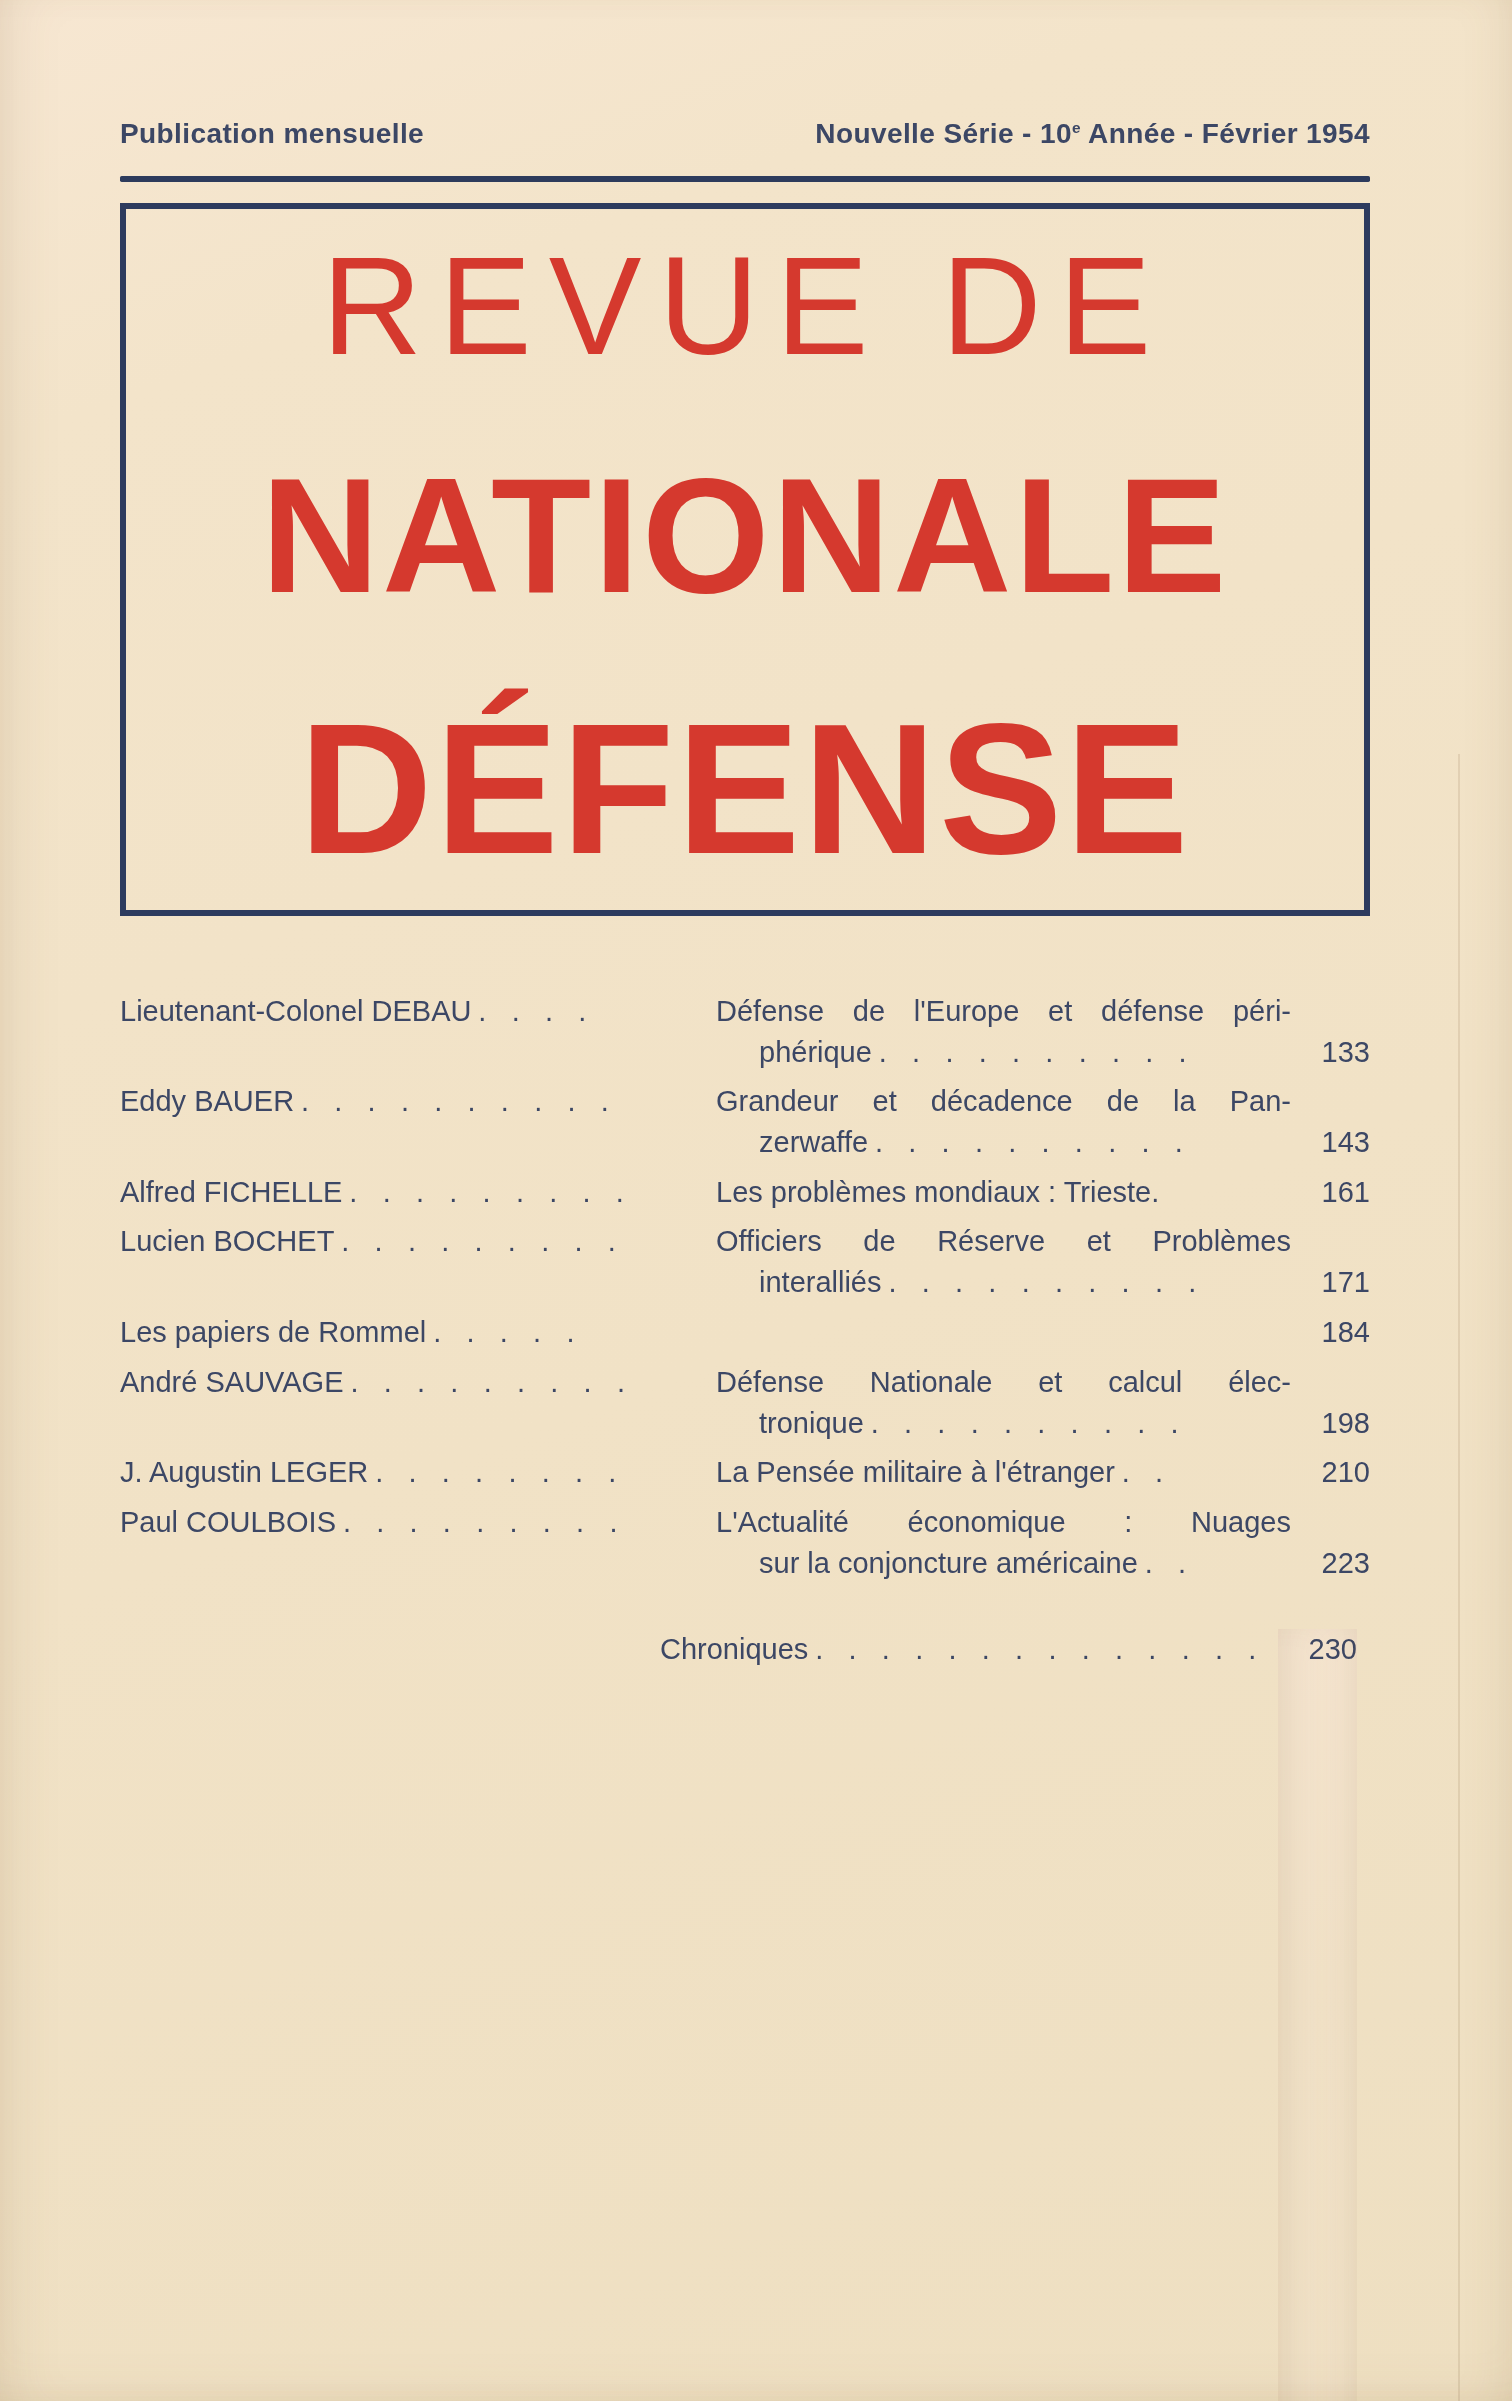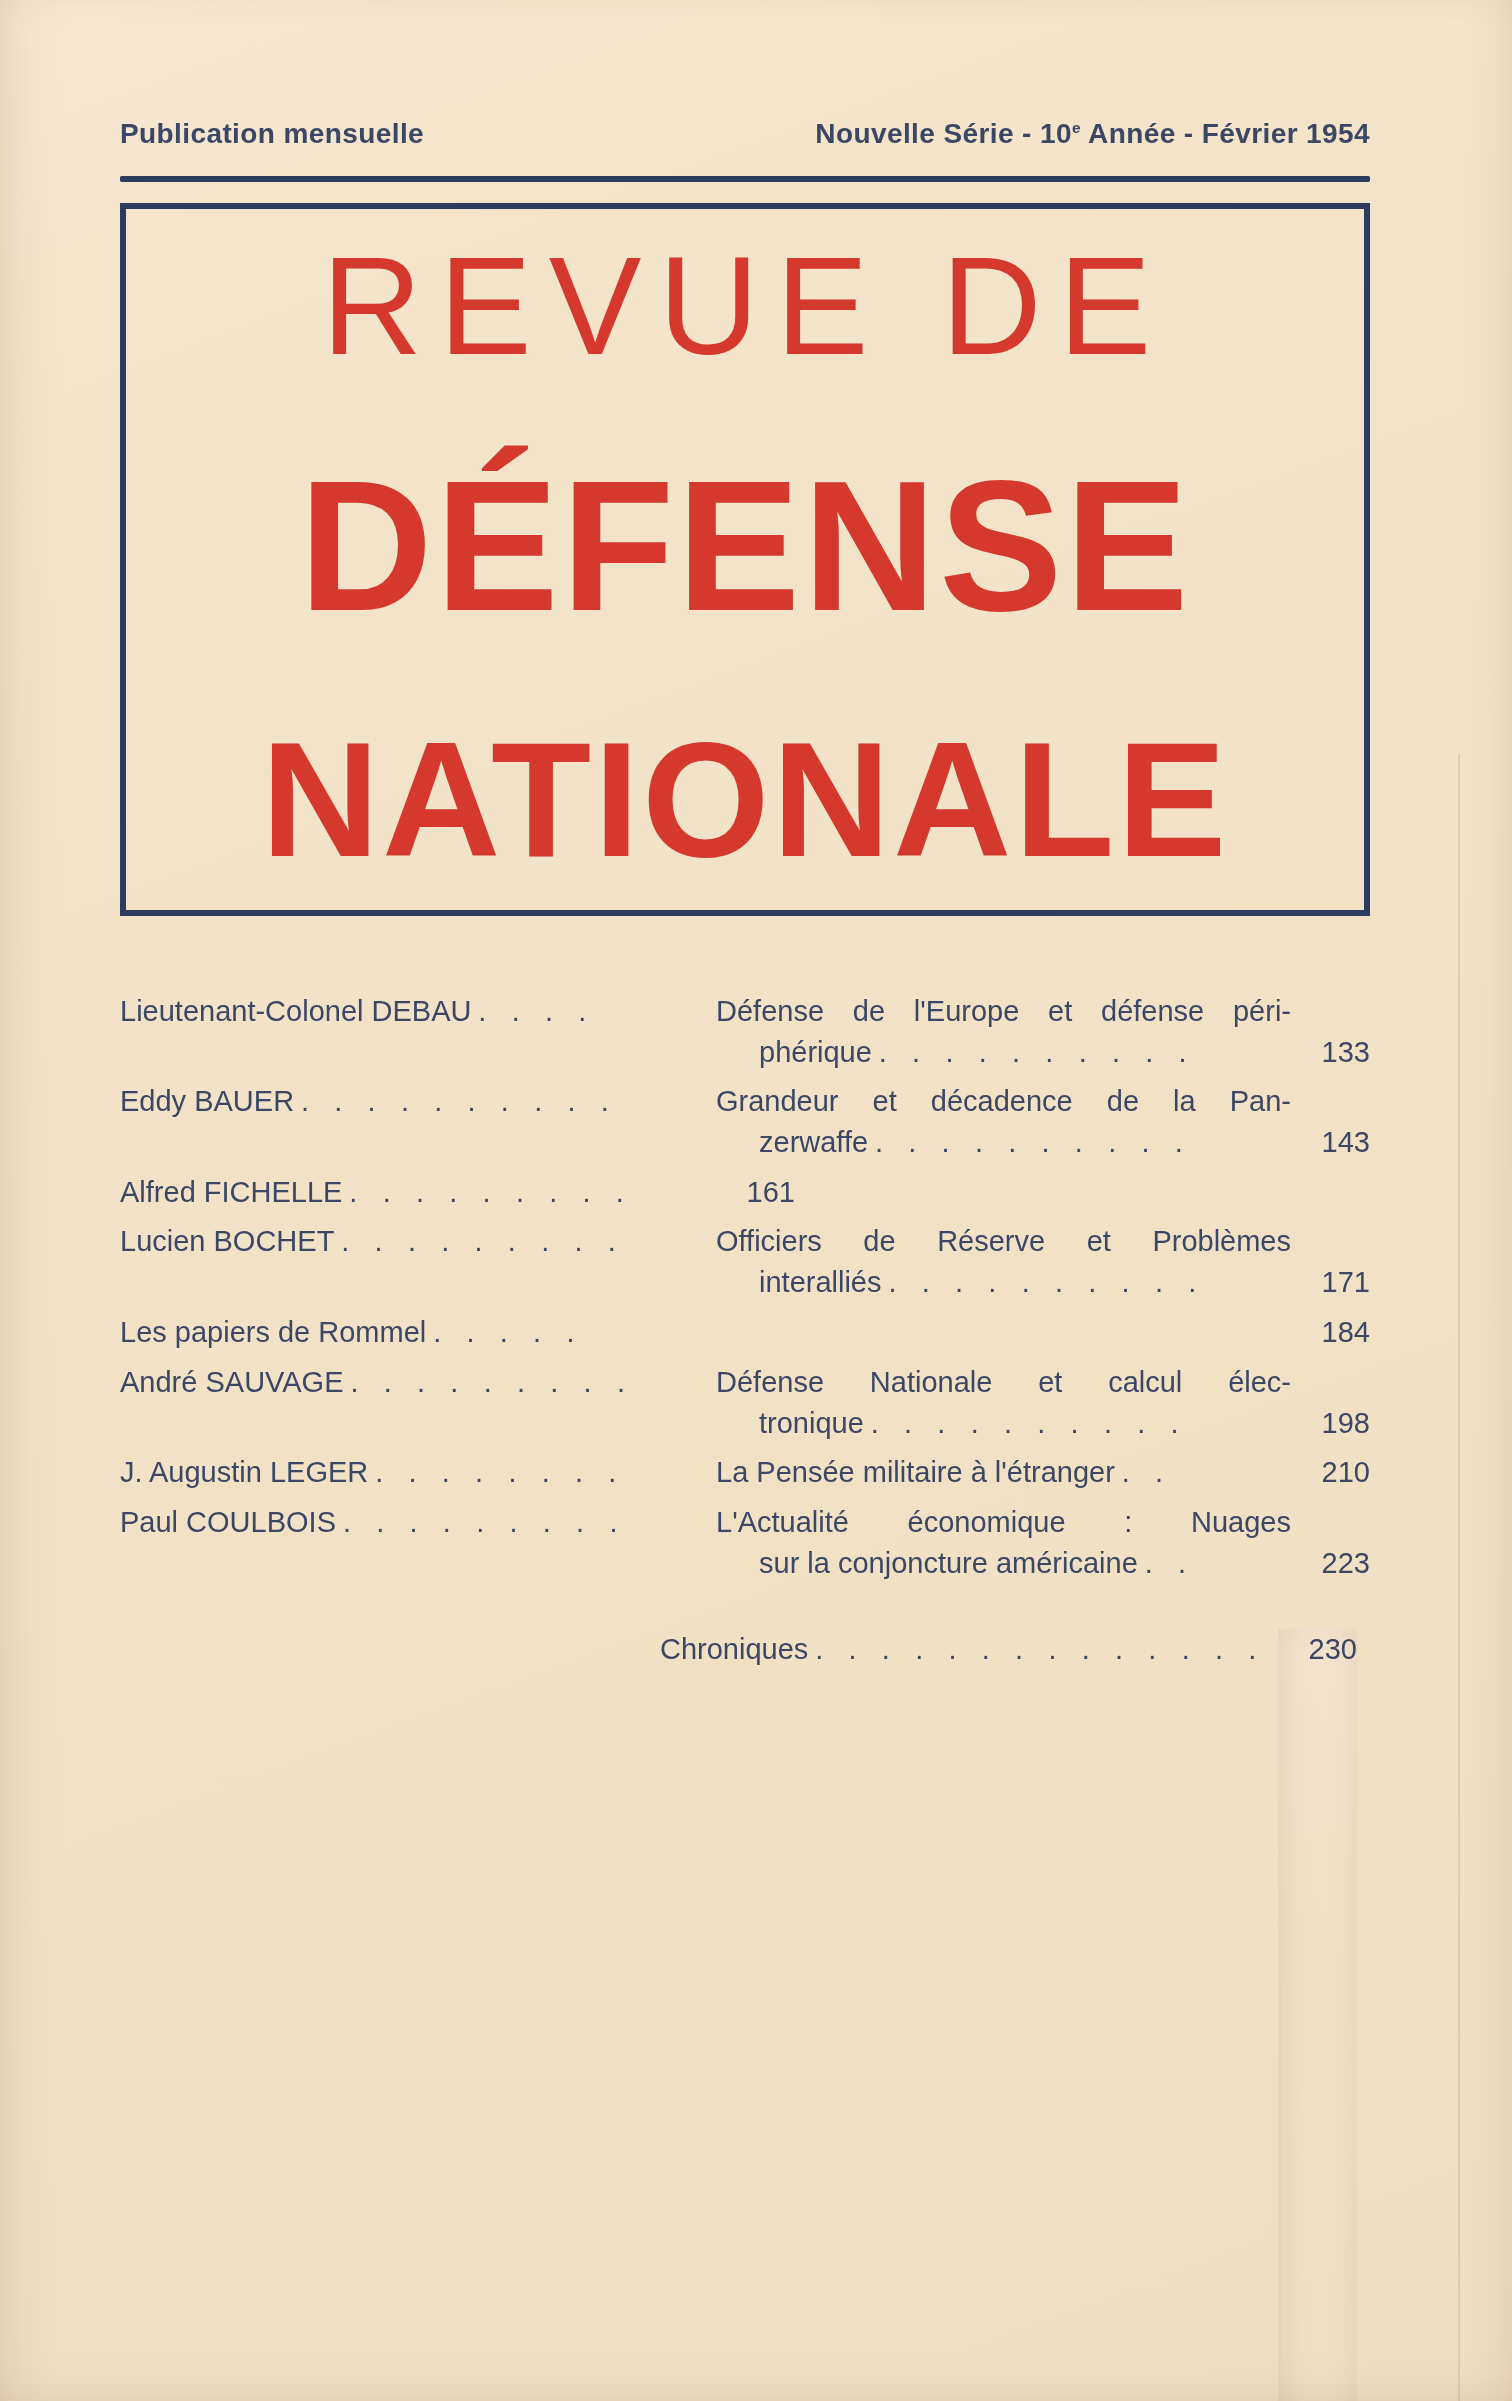--- a/index.html
+++ b/index.html
@@ -61,22 +61,22 @@
 
     <div class="header">
       <span>Publication mensuelle</span>
       <span><span>Nouvelle Série - 10</span><sup class="sup-e">e</sup><span> Année - Février 1954</span></span>
     </div>
 
     <div class="rule"></div>
 
     <div class="masthead-box">
       <div class="mast-line mast-1">REVUE DE</div>
+      <div class="mast-line mast-3">NATIONALE</div>
       <div class="mast-line mast-2">DÉFENSE</div>
-      <div class="mast-line mast-3">NATIONALE</div>
     </div>
 
 
     <div class="toc">
 
       <div class="toc-row">
         <div class="toc-author"><span>Lieutenant-Colonel DEBAU</span><span class="dots">. . . .</span></div>
         <div class="toc-title">
           <div class="l1 justify">Défense de l'Europe et défense péri-</div>
           <div class="l2"><span>phérique</span><span class="dots">. . . . . . . . . .</span></div>
@@ -88,20 +88,23 @@
         <div class="toc-author"><span>Eddy BAUER</span><span class="dots">. . . . . . . . . .</span></div>
         <div class="toc-title">
           <div class="l1 justify">Grandeur et décadence de la Pan-</div>
           <div class="l2"><span>zerwaffe</span><span class="dots">. . . . . . . . . .</span></div>
         </div>
         <div class="toc-page">143</div>
       </div>
 
       <div class="toc-row">
         <div class="toc-author"><span>Alfred FICHELLE</span><span class="dots">. . . . . . . . .</span></div>
+        <div class="toc-title">
+          <div class="l1"><span>Les problèmes mondiaux : Trieste.</span></div>
+        </div>
         <div class="toc-page">161</div>
       </div>
 
       <div class="toc-row">
         <div class="toc-author"><span>Lucien BOCHET</span><span class="dots">. . . . . . . . .</span></div>
         <div class="toc-title">
           <div class="l1 justify">Officiers de Réserve et Problèmes</div>
           <div class="l2"><span>interalliés</span><span class="dots">. . . . . . . . . .</span></div>
         </div>
         <div class="toc-page">171</div>

